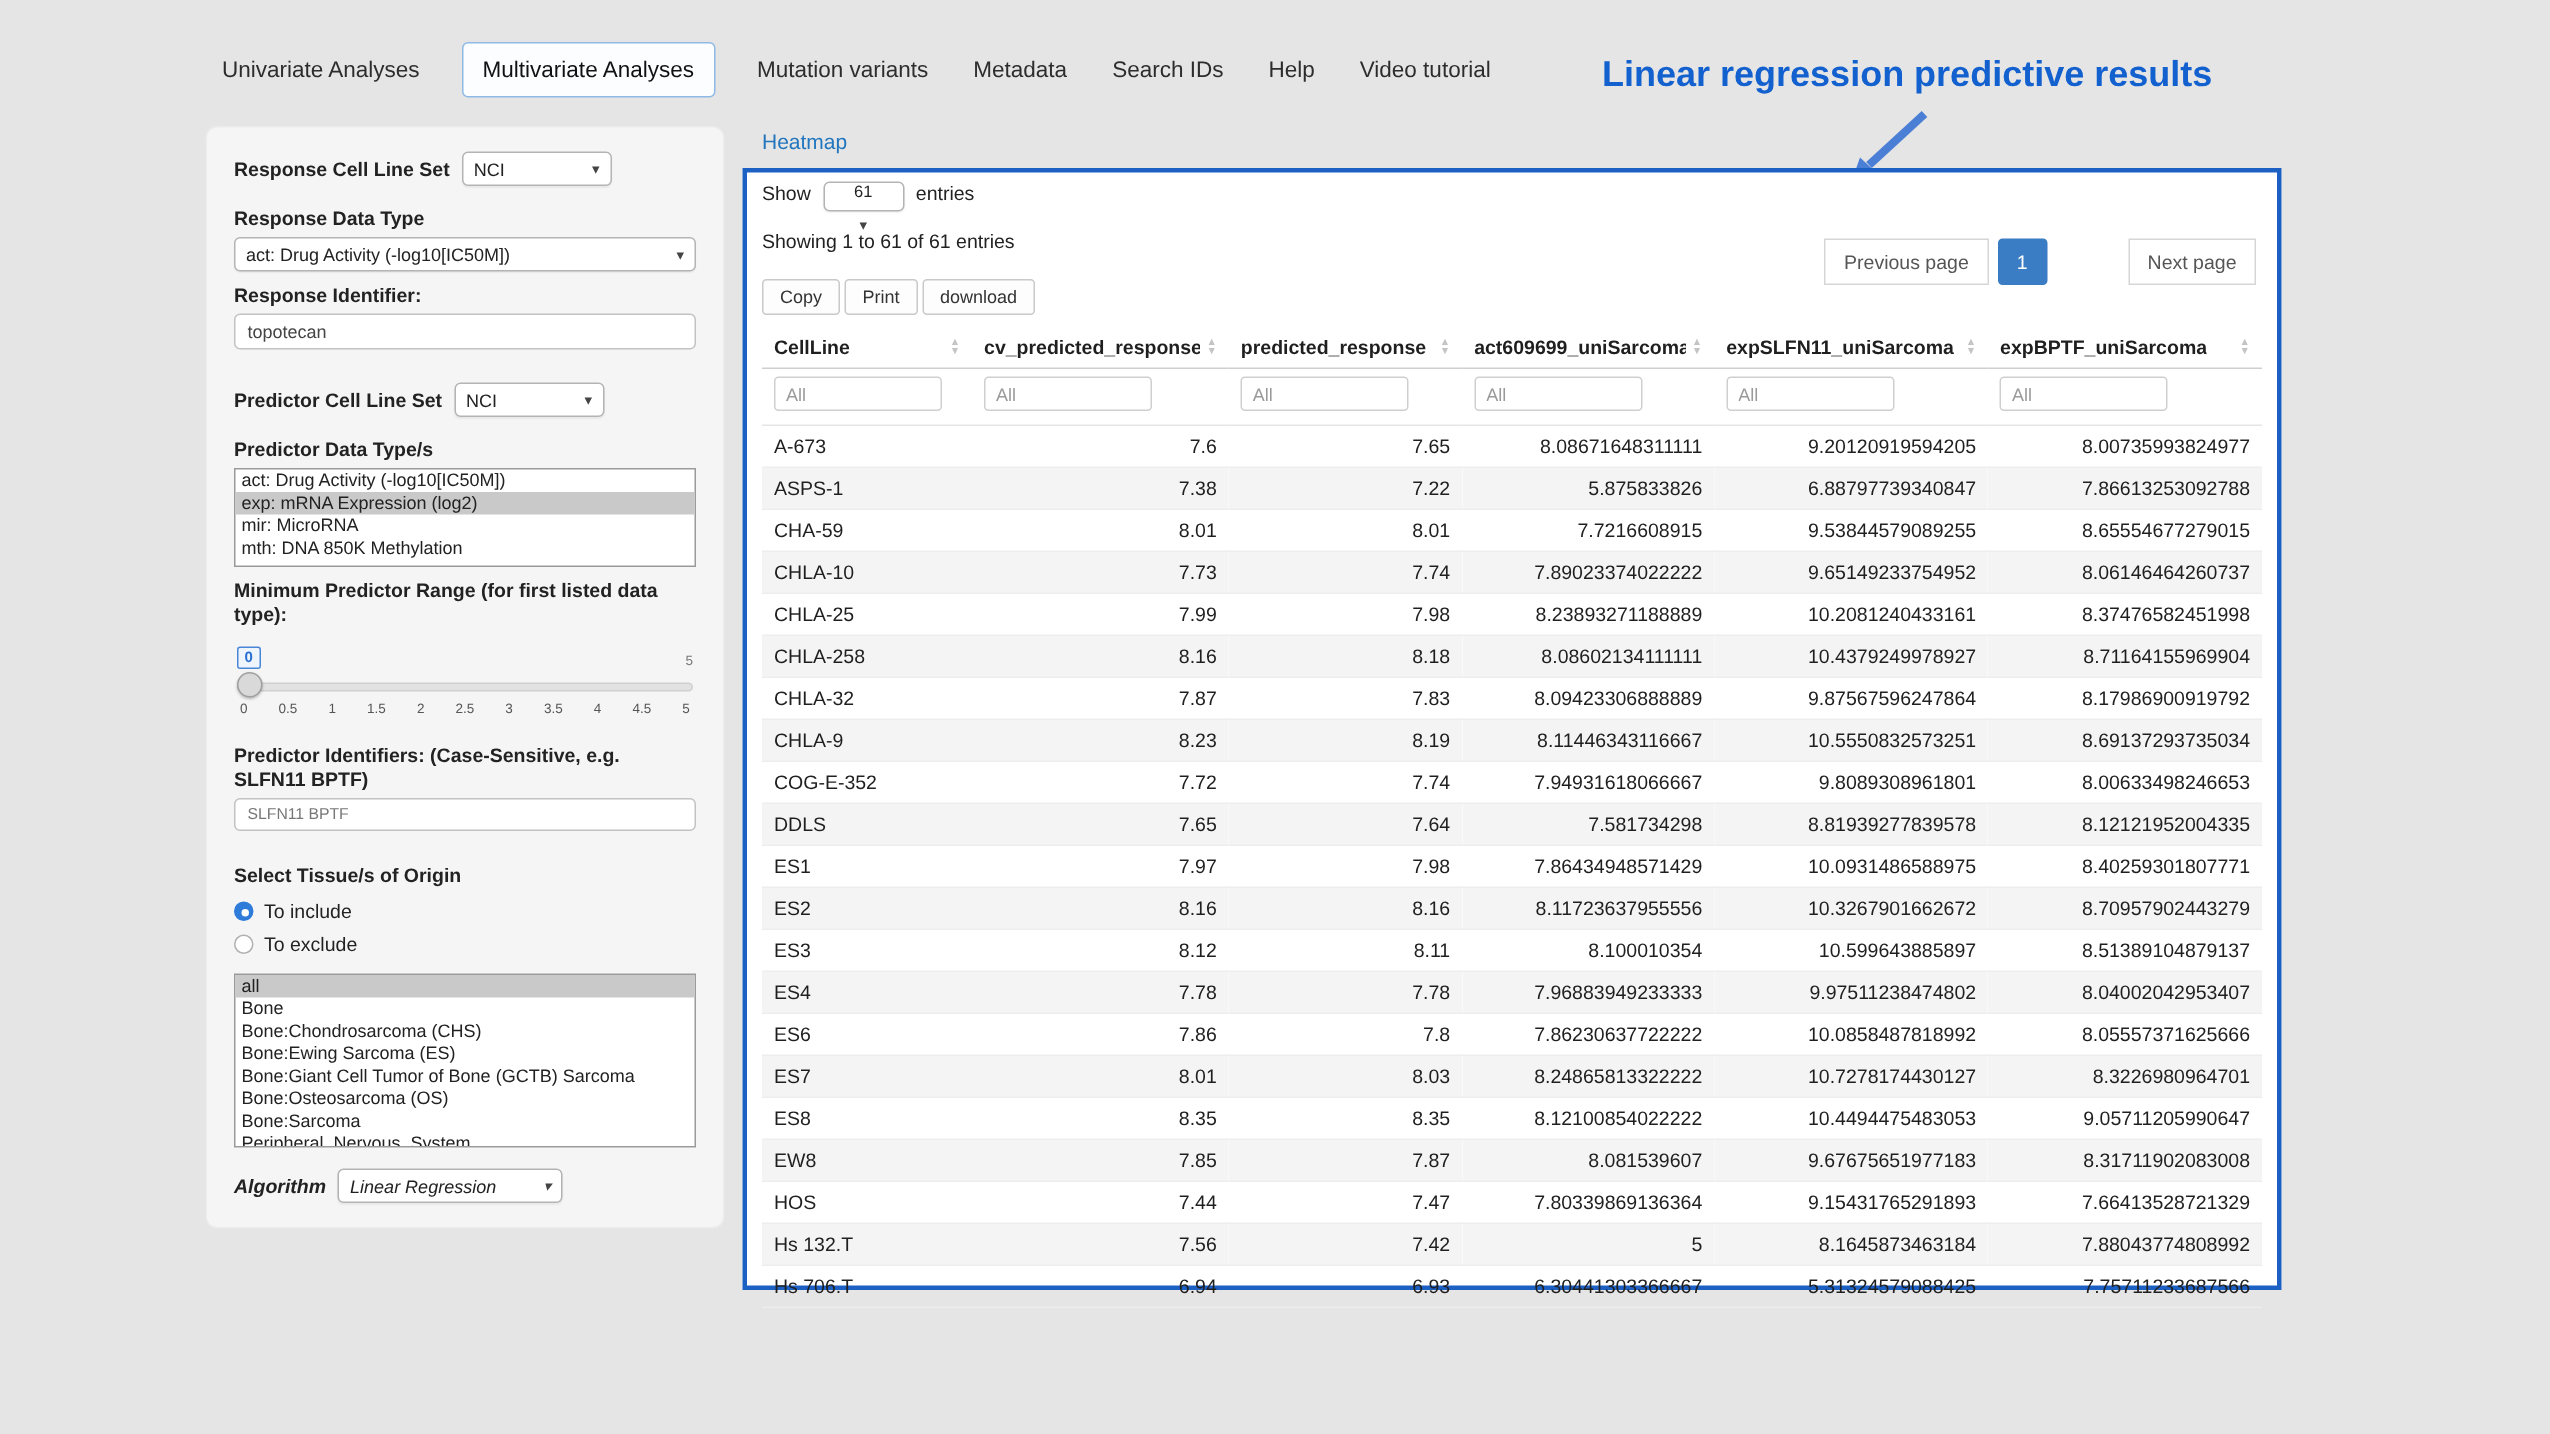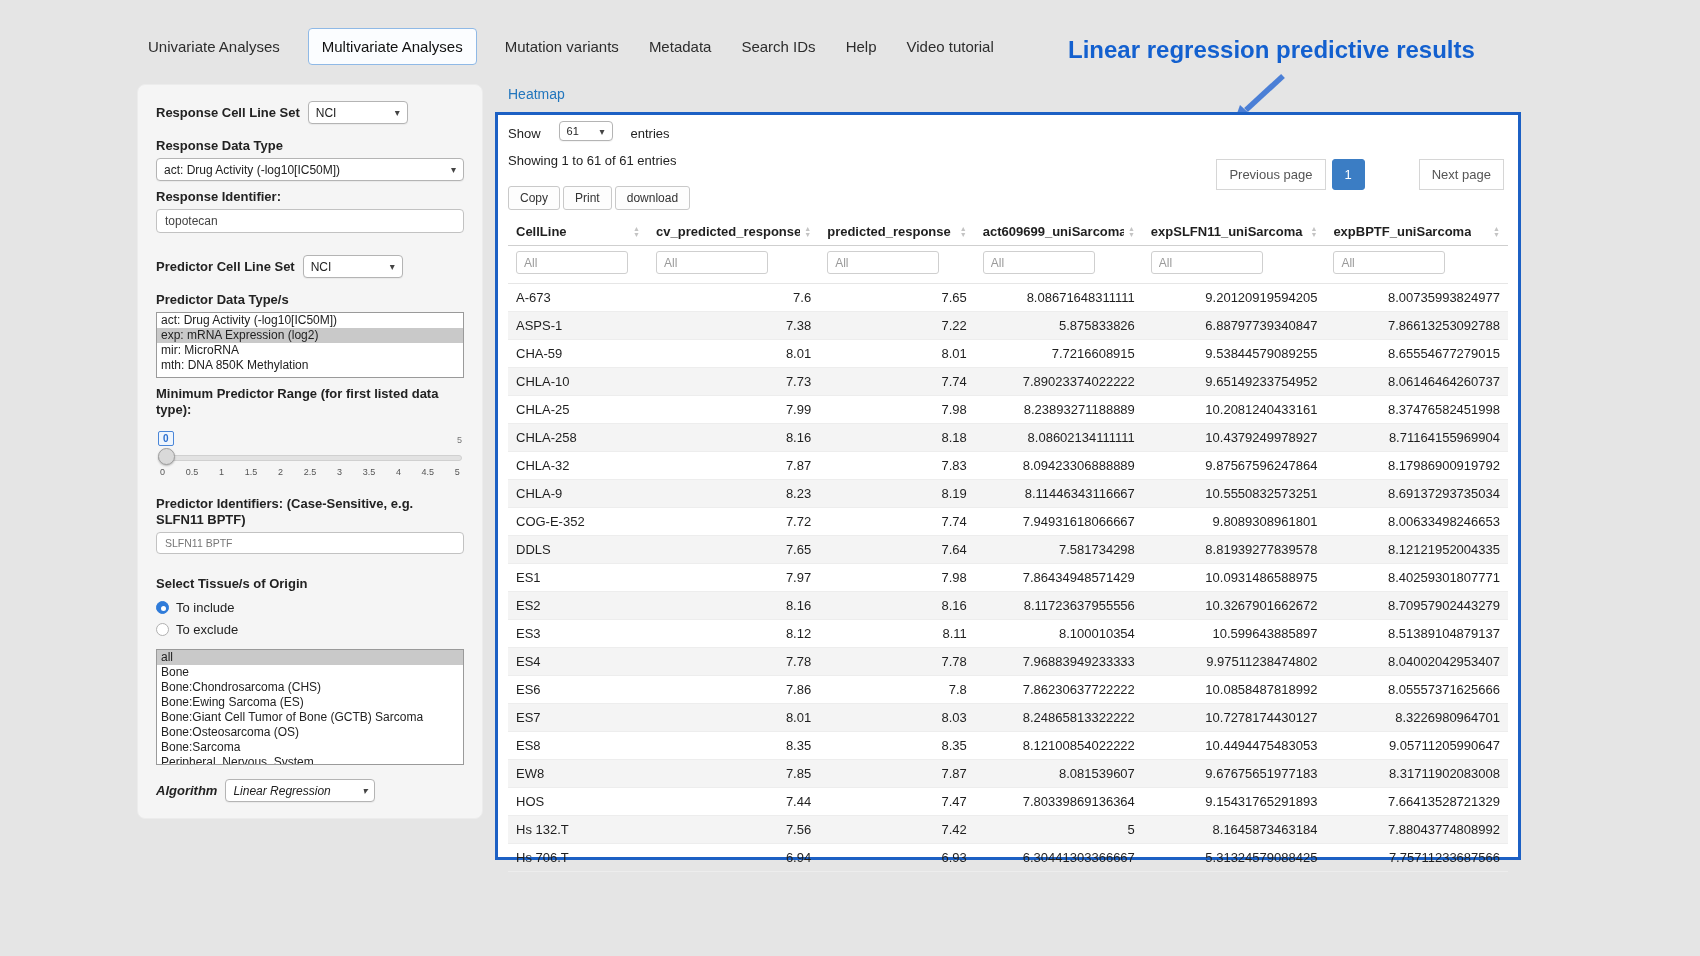--- a/index.html
+++ b/index.html
@@ -48,22 +48,22 @@
 
   .algo-row { display:flex; align-items:center; gap:8px; margin-top:6px;font-style:italic; }
 
   
   .rtabs { position:absolute; left:508px; top:86px; display:flex; align-items:flex-start; gap:28px; font-size:14px; color:#2276bd;flex-direction:column; }
   .rtab { cursor:pointer; white-space:nowrap; }
   .red-box { border:3px solid #ea1c1c; padding:3px 9px; margin:-6px -3px; }
 
   
   .main-panel { position:absolute; left:495px; top:112px; width:1026px; height:748px; border:3px solid #1c60c4; background:#fff; padding:4px 10px; }
-  .show-row { display:flex; align-items:flex-end; gap:18px; font-size:13px; color:#222; margin-top:2px; }
-  .show-select { width:54px; height:20px; font-size:11px; }
+  .show-row { display:flex; align-items:flex-start; gap:8px; font-size:13px; color:#222; margin-top:2px; }
+  .show-select { width:54px; height:20px; font-size:11px;flex-direction:column; }
   .showing-text { font-size:13px; margin-top:12px; color:#222; }
   .pagination { position:absolute; top:44px; right:14px; display:flex; align-items:center; }
   .pgbtn { background:#fff; border:1px solid #d6d6d6; color:#555; font-size:13px; padding:7px 12px; font-family:inherit; cursor:pointer;margin-left:48px; }
   .pgnum { background:#3b7dc4; border:1px solid #3b7dc4; color:#fff; font-size:13px; padding:7px 12px; margin:0 6px; border-radius:3px; cursor:pointer; }
   .toolbar { margin-top:18px; display:flex; gap:3px; }
   .tbtn { background:#fdfdfd; border:1px solid #c9c9c9; border-radius:3px; color:#333; font-size:12px; padding:4px 11px; font-family:inherit; cursor:pointer; }
 
   
   table.data { margin-top:8px; width:100%; border-collapse:collapse; table-layout:fixed; font-size:13px; color:#1f1f1f; }
   thead th { padding:6px 8px; border-bottom:1px solid #cfcfcf; font-weight:bold; text-align:left; }

